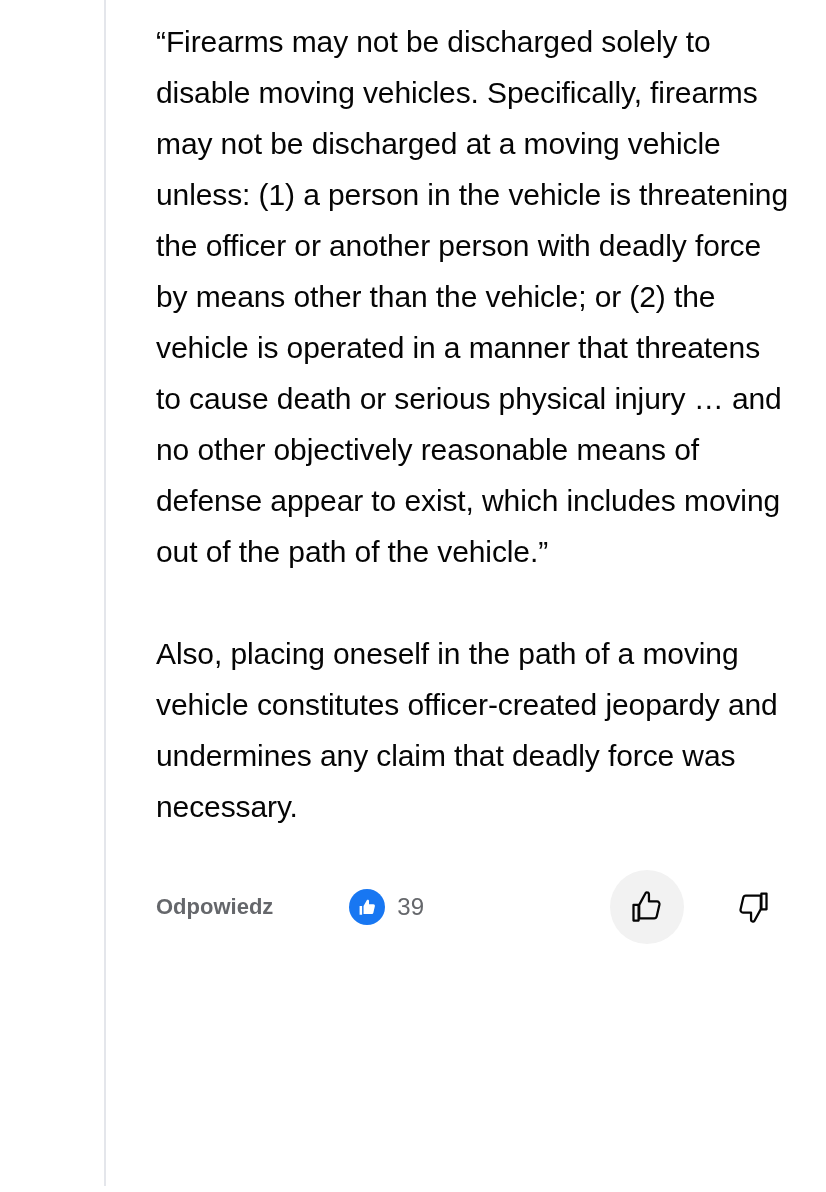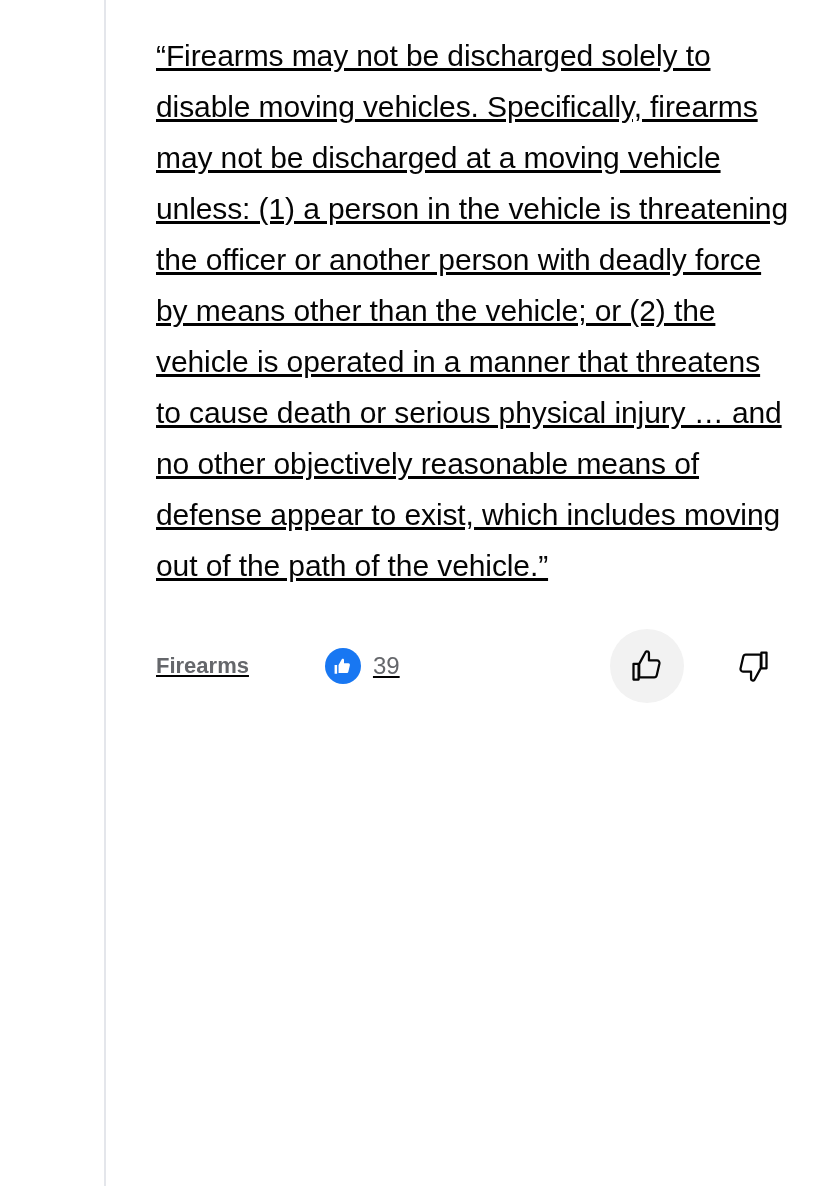--- a/index.html
+++ b/index.html
@@ -30,23 +30,22 @@
   .thread-line {
     position: absolute;
     top: 0;
     bottom: 0;
     right: 0;
     width: 2px;
     background: #e4e6eb;
   }
   .comment-body {
     flex: 1 1 auto;
-    padding: 30px 36px 0 50px;
+    padding: 16px 36px 0 50px;
     box-sizing: border-box;
-    text-decoration: underline;
   }
   .comment-text {
     font-size: 30px;
     line-height: 51px;
     color: #050505;
     letter-spacing: -0.1px;
     font-weight: 400;
     margin: 0;
   }
   .comment-text.para2 {
@@ -132,24 +131,25 @@
 <div class="screen">
 
   <div class="thread-rail">
     <div class="thread-line"></div>
   </div>
 
   <div class="comment-body">
 
     <p class="comment-text para1">“Firearms may not be discharged solely to disable moving vehicles. Specifically, firearms may not be discharged at a moving vehicle unless: (1) a person in the vehicle is threatening the officer or another person with deadly force by means other than the vehicle; or (2) the vehicle is operated in a manner that threatens to cause death or serious physical injury … and no other objectively reasonable means of defense appear to exist, which includes moving out of the path of the vehicle.”</p>
 
+    <p class="comment-text para2">Also, placing oneself in the path of a moving vehicle constitutes officer-created jeopardy and undermines any claim that deadly force was necessary.</p>
 
     <div class="action-bar">
 
-      <span class="reply-link">Firearms</span>
+      <span class="reply-link">Odpowiedz</span>
 
       <div class="reaction-pill">
         <span class="like-badge">
           <svg viewBox="0 0 24 24" aria-hidden="true">
             <path fill="#ffffff" d="M2 10h3.2v11H2zM7 10.2 11.3 2.6c.9-1.1 2.6-.4 2.6 1V8h5.5c1.3 0 2.2 1.2 1.9 2.4l-1.9 8.1c-.2 1-1.1 1.7-2.1 1.7H7z"></path>
           </svg>
         </span>
         <span class="reaction-count">39</span>
       </div>
 

